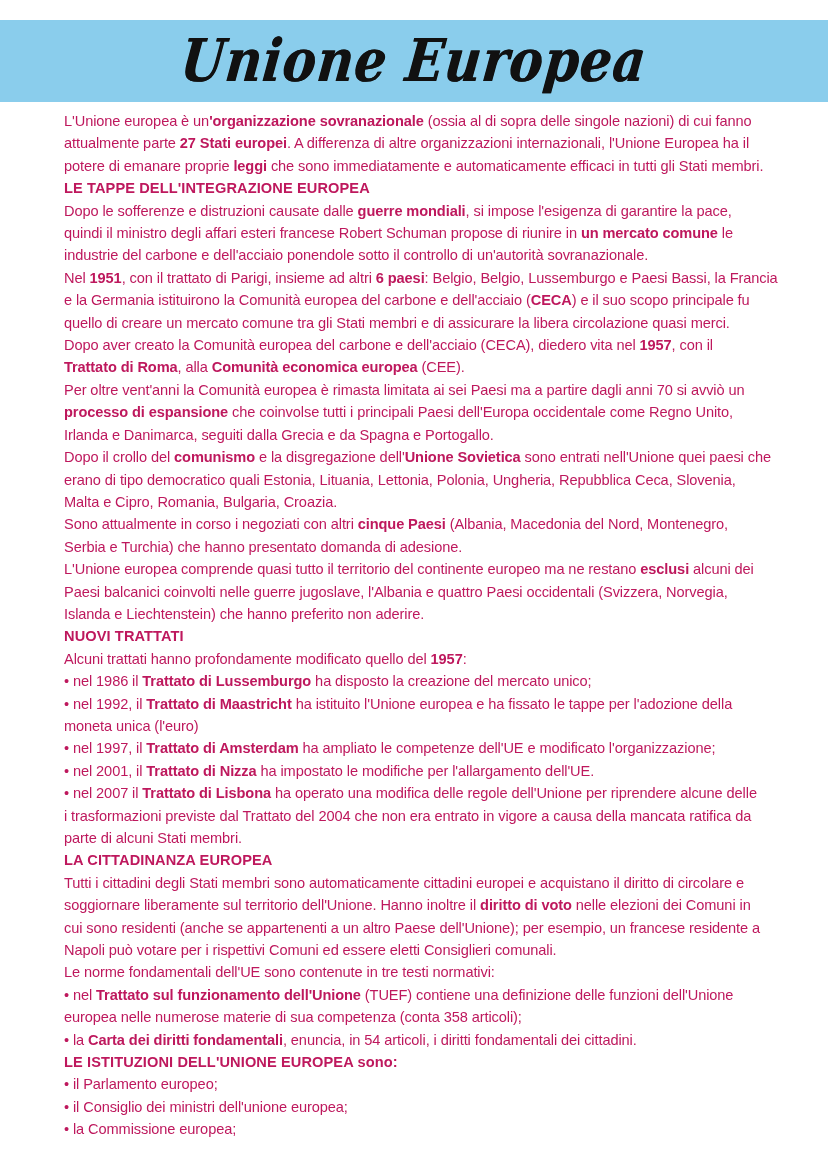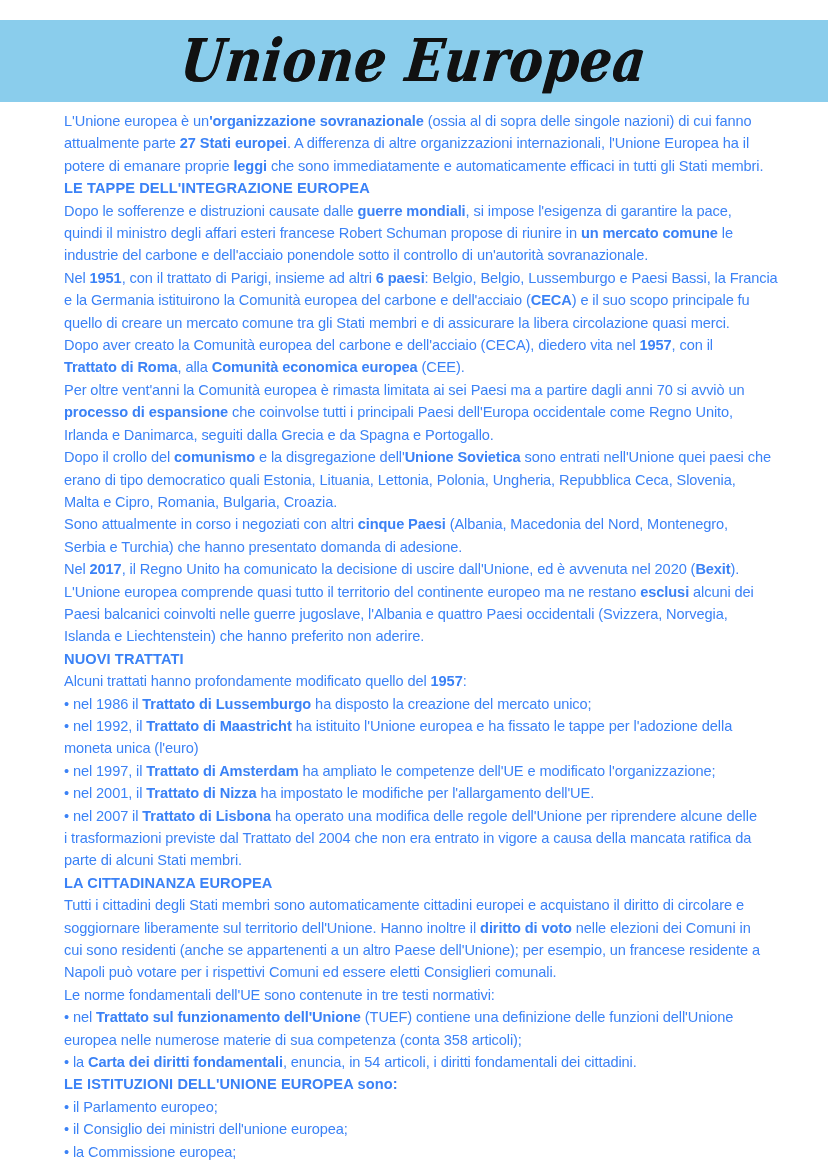--- a/index.html
+++ b/index.html
@@ -54,21 +54,21 @@
     left: 64px;
     top: 110px;
     width: 714px;
   }
 
   .line {
     font-size: 14.6px;
     line-height: 22.4px;
     letter-spacing: -0.1px;
     white-space: nowrap;
-    color: #3b82f6;
+    color: #be185d;
   }
 
   .line.heading {
     font-weight: 700;
     letter-spacing: 0.1px;
   }
 
   .line b {
     font-weight: 700;
   }
@@ -96,21 +96,20 @@
       <div class="line"><span>Dopo aver creato la Comunità europea del carbone e dell'acciaio (CECA), diedero vita nel </span><b>1957</b><span>, con il</span></div>
       <div class="line"><b>Trattato di Roma</b><span>, alla </span><b>Comunità economica europea</b><span> (CEE).</span></div>
       <div class="line"><span>Per oltre vent'anni la Comunità europea è rimasta limitata ai sei Paesi ma a partire dagli anni 70 si avviò un</span></div>
       <div class="line"><b>processo di espansione</b><span> che coinvolse tutti i principali Paesi dell'Europa occidentale come Regno Unito,</span></div>
       <div class="line"><span>Irlanda e Danimarca, seguiti dalla Grecia e da Spagna e Portogallo.</span></div>
       <div class="line"><span>Dopo il crollo del </span><b>comunismo</b><span> e la disgregazione dell'</span><b>Unione Sovietica</b><span> sono entrati nell'Unione quei paesi che</span></div>
       <div class="line"><span>erano di tipo democratico quali Estonia, Lituania, Lettonia, Polonia, Ungheria, Repubblica Ceca, Slovenia,</span></div>
       <div class="line"><span>Malta e Cipro, Romania, Bulgaria, Croazia.</span></div>
       <div class="line"><span>Sono attualmente in corso i negoziati con altri </span><b>cinque Paesi</b><span> (Albania, Macedonia del Nord, Montenegro,</span></div>
       <div class="line"><span>Serbia e Turchia) che hanno presentato domanda di adesione.</span></div>
-      <div class="line"><span>Nel </span><b>2017</b><span>, il Regno Unito ha comunicato la decisione di uscire dall'Unione, ed è avvenuta nel 2020 (</span><b>Bexit</b><span>).</span></div>
       <div class="line"><span>L'Unione europea comprende quasi tutto il territorio del continente europeo ma ne restano </span><b>esclusi</b><span> alcuni dei</span></div>
       <div class="line"><span>Paesi balcanici coinvolti nelle guerre jugoslave, l'Albania e quattro Paesi occidentali (Svizzera, Norvegia,</span></div>
       <div class="line"><span>Islanda e Liechtenstein) che hanno preferito non aderire.</span></div>
       <div class="line heading"><b>NUOVI TRATTATI</b></div>
       <div class="line"><span>Alcuni trattati hanno profondamente modificato quello del </span><b>1957</b><span>:</span></div>
       <div class="line"><span>• nel 1986 il </span><b>Trattato di Lussemburgo</b><span> ha disposto la creazione del mercato unico;</span></div>
       <div class="line"><span>• nel 1992, il </span><b>Trattato di Maastricht</b><span> ha istituito l'Unione europea e ha fissato le tappe per l'adozione della</span></div>
       <div class="line"><span>moneta unica (l'euro)</span></div>
       <div class="line"><span>• nel 1997, il </span><b>Trattato di Amsterdam</b><span> ha ampliato le competenze dell'UE e modificato l'organizzazione;</span></div>
       <div class="line"><span>• nel 2001, il </span><b>Trattato di Nizza</b><span> ha impostato le modifiche per l'allargamento dell'UE.</span></div>

